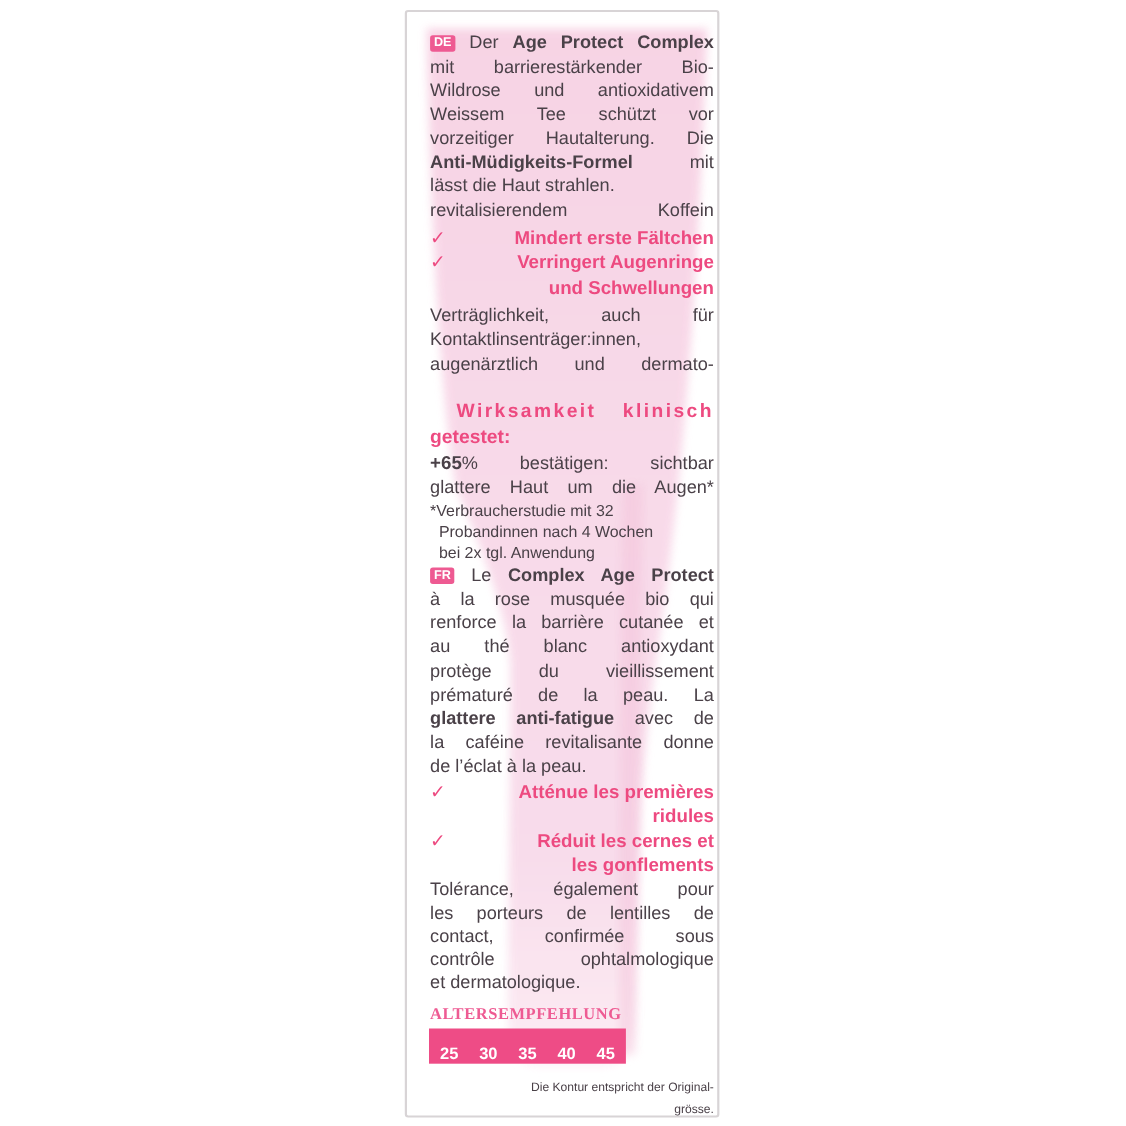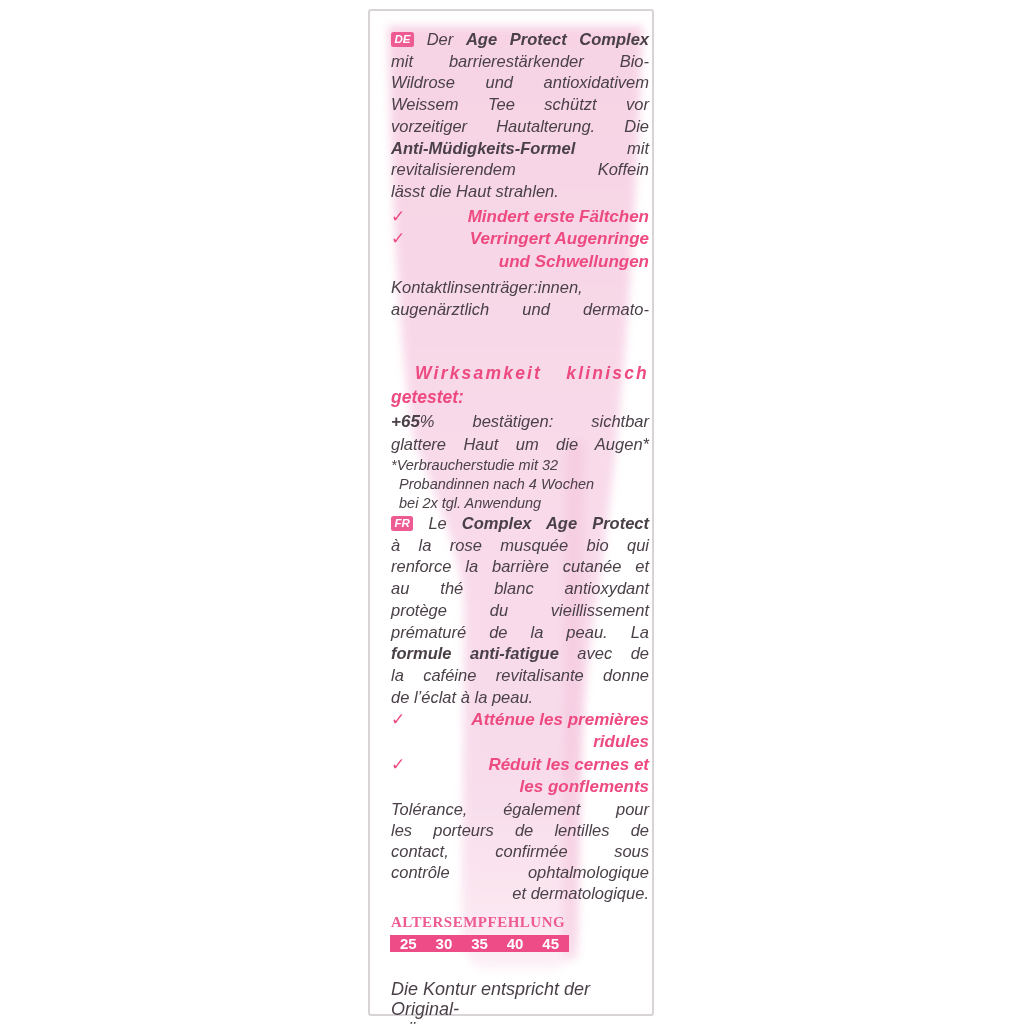--- a/index.html
+++ b/index.html
@@ -15,21 +15,21 @@
   body{font-family:"Liberation Sans","DejaVu Sans",sans-serif;color:var(--ink);}
 
   .panel{
     position:absolute;left:368px;top:9px;width:286px;height:1007px;
     background:#ffffff;border:2px solid var(--border);border-radius:3px;
   }
   .tube{position:absolute;left:0;top:0;pointer-events:none;}
 
   .blk{position:absolute;left:21px;width:258px;}
 
-  .ln{font-size:16.5px;line-height:21.7px;color:var(--ink);font-style:italic;}
+  .ln{font-size:16.5px;line-height:21.7px;color:var(--ink);}
   .j{text-align:justify;text-align-last:justify;}
   strong{font-weight:700;}
 
   .badge{
     display:inline-block;background:var(--badge);color:#fff;
     font-weight:700;font-size:11.5px;line-height:13px;
     padding:1px 3.5px;border-radius:2.5px;vertical-align:2px;
   }
 
   
@@ -53,35 +53,35 @@
   
   .claim .ln{font-size:16.5px;line-height:22px;}
   .claim strong{font-size:17px;}
 
   
   .note .ln{font-size:14.5px;line-height:19px;}
   .note .ln + .ln{padding-left:8px;}
 
   
   .tol-de .ln{line-height:22px;}
-  .tol-fr .ln{line-height:21px;text-align:right;}
+  .tol-fr .ln{line-height:21px;}
 
   
   .agelabel{
     color:var(--labelpink);font-weight:700;font-size:15px;
     letter-spacing:0.5px;line-height:19px;font-family:Liberation Serif, serif;
   }
   .agebar{
-    position:absolute;left:20px;top:924px;width:179px;height:17px;
-    background:var(--barpink);display:flex;align-items:center;
+    position:absolute;left:20px;top:924px;width:179px;height:32px;
+    background:var(--barpink);display:flex;align-items:flex-end;
     justify-content:space-between;padding:0 10px;
   }
   .age{color:#ffffff;font-weight:700;font-size:15px;}
 
-  .contour .ln{font-size:18px;line-height:20px;}
+  .contour .ln{font-size:11px;line-height:20px;text-align:right;}
 </style>
 </head>
 <body>
 
 <div class="panel">
 
   <svg class="tube" width="286" height="1007" viewBox="0 0 286 1007">
     <defs>
       <filter id="soft" x="-20%" y="-5%" width="140%" height="112%">
         <feGaussianBlur stdDeviation="4"></feGaussianBlur>
@@ -107,41 +107,42 @@
     <path d="M196,430 L214,430 L208,948 L193,948 C193,780 194,560 196,430 Z" fill="#f2b8d3" opacity="0.35" filter="url(#soft)"></path>
   </svg>
 
   <div class="blk" style="top:18px">
       <div class="ln j"><span class="badge">DE</span> Der <strong>Age Protect Complex</strong></div>
       <div class="ln j">mit barrierestärkender Bio-</div>
       <div class="ln j">Wildrose und antioxidativem</div>
       <div class="ln j">Weissem Tee schützt vor</div>
       <div class="ln j">vorzeitiger Hautalterung. Die</div>
       <div class="ln j"><strong>Anti-Müdigkeits-Formel</strong> mit</div>
+      <div class="ln">lässt die Haut strahlen.</div>
       <div class="ln j">revitalisierendem Koffein</div>
-      <div class="ln">lässt die Haut strahlen.</div>
     </div>
 
   <div class="blk" style="top:195px">
       <div class="chk">
         <span class="tick">✓</span>
         <div class="chktxt">
           <div class="ln">Mindert erste Fältchen</div>
         </div>
       </div>
       <div class="chk">
         <span class="tick">✓</span>
         <div class="chktxt">
           <div class="ln">Verringert Augenringe</div>
           <div class="ln">und Schwellungen</div>
         </div>
       </div>
     </div>
 
   <div class="blk tol-de" style="top:265px">
+      <div class="ln j">Verträglichkeit, auch für</div>
       <div class="ln j">Kontaktlinsenträger:innen,</div>
       <div class="ln j">augenärztlich und dermato-</div>
     </div>
 
   <div class="blk tracked" style="top:351px">
       <div class="ln j">Wirksamkeit klinisch</div>
       <div class="ln">getestet:</div>
     </div>
 
   <div class="blk claim" style="top:399px">
@@ -155,21 +156,21 @@
       <div class="ln">bei 2x tgl. Anwendung</div>
     </div>
 
   <div class="blk" style="top:502px">
       <div class="ln j"><span class="badge">FR</span> Le <strong>Complex Age Protect</strong></div>
       <div class="ln j">à la rose musquée bio qui</div>
       <div class="ln j">renforce la barrière cutanée et</div>
       <div class="ln j">au thé blanc antioxydant</div>
       <div class="ln j">protège du vieillissement</div>
       <div class="ln j">prématuré de la peau. La</div>
-      <div class="ln j"><strong>formule anti-fatigue</strong> avec de</div>
+      <div class="ln j"><strong>glattere anti-fatigue</strong> avec de</div>
       <div class="ln j">la caféine revitalisante donne</div>
       <div class="ln">de l’éclat à la peau.</div>
     </div>
 
   <div class="blk" style="top:698px">
       <div class="chk">
         <span class="tick">✓</span>
         <div class="chktxt">
           <div class="ln">Atténue les premières</div>
           <div class="ln">ridules</div>

